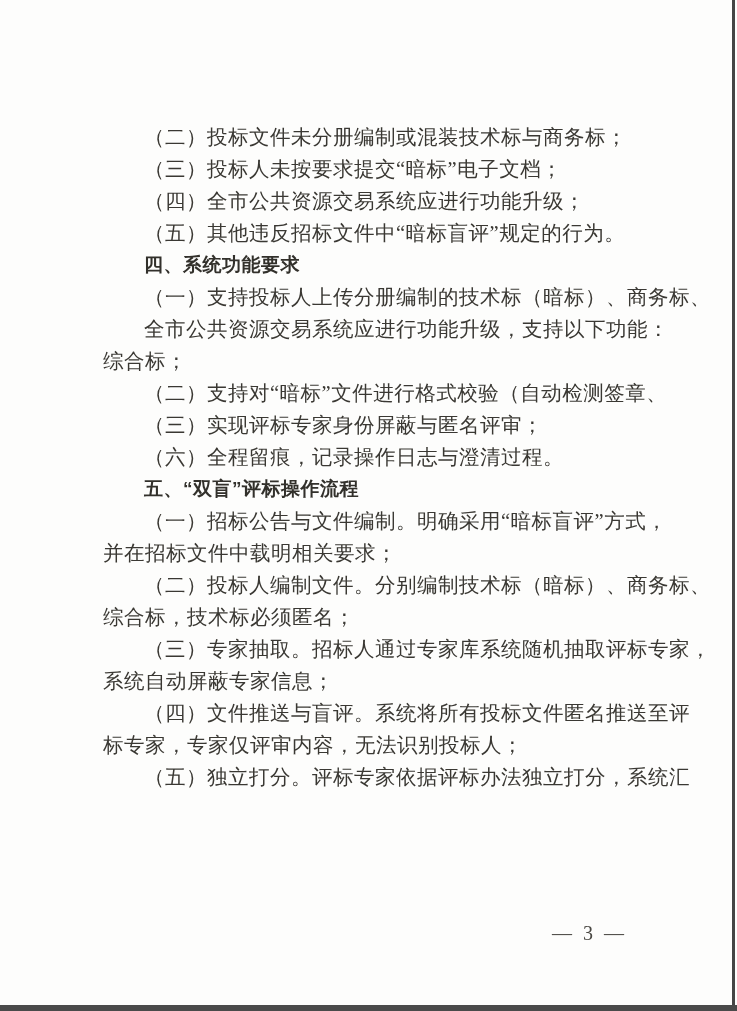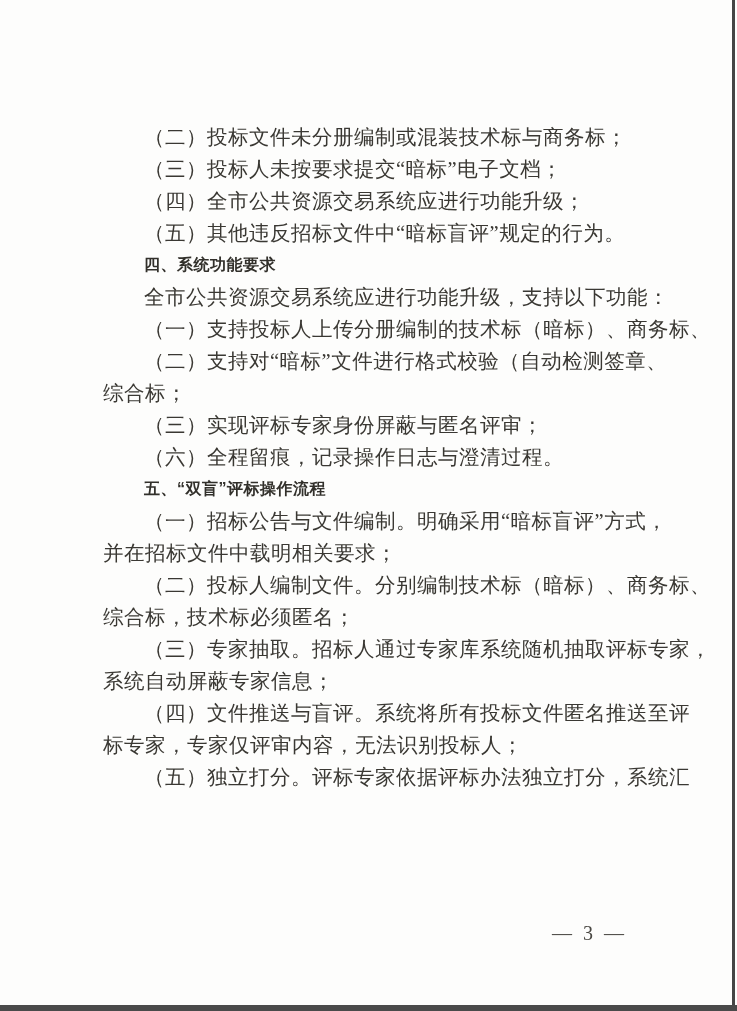--- a/index.html
+++ b/index.html
@@ -31,21 +31,21 @@
   .line.indent {
     padding-left: 41px;
   }
   .line.flush {
     padding-left: 0;
   }
   .line.heading {
     padding-left: 41px;
     font-family: "Liberation Sans", "DejaVu Sans", sans-serif;
     font-weight: 700;
-    font-size: 16px;
+    font-size: 19px;
     color: #32302b;
   }
   .page-number {
     position: absolute;
     top: 922px;
     left: 552px;
     font-size: 20px;
     letter-spacing: 3px;
     color: #4a4843;
     font-family: "Liberation Serif", "DejaVu Serif", serif;
@@ -70,24 +70,24 @@
 </head>
 <body>
 
 <div class="page">
   <div class="content" id="doc-lines">
       <div class="line indent">（二）投标文件未分册编制或混装技术标与商务标；</div>
       <div class="line indent">（三）投标人未按要求提交“暗标”电子文档；</div>
       <div class="line indent">（四）全市公共资源交易系统应进行功能升级；</div>
       <div class="line indent">（五）其他违反招标文件中“暗标盲评”规定的行为。</div>
       <div class="line heading">四、系统功能要求</div>
+      <div class="line indent">（一）支持投标人上传分册编制的技术标（暗标）、商务标、</div>
       <div class="line indent">全市公共资源交易系统应进行功能升级，支持以下功能：</div>
-      <div class="line indent">（一）支持投标人上传分册编制的技术标（暗标）、商务标、</div>
+      <div class="line flush">综合标；</div>
       <div class="line indent">（二）支持对“暗标”文件进行格式校验（自动检测签章、</div>
-      <div class="line flush">综合标；</div>
       <div class="line indent">（三）实现评标专家身份屏蔽与匿名评审；</div>
       <div class="line indent">（六）全程留痕，记录操作日志与澄清过程。</div>
       <div class="line heading">五、“双盲”评标操作流程</div>
       <div class="line indent">（一）招标公告与文件编制。明确采用“暗标盲评”方式，</div>
       <div class="line flush">并在招标文件中载明相关要求；</div>
       <div class="line indent">（二）投标人编制文件。分别编制技术标（暗标）、商务标、</div>
       <div class="line flush">综合标，技术标必须匿名；</div>
       <div class="line indent">（三）专家抽取。招标人通过专家库系统随机抽取评标专家，</div>
       <div class="line flush">系统自动屏蔽专家信息；</div>
       <div class="line indent">（四）文件推送与盲评。系统将所有投标文件匿名推送至评</div>

